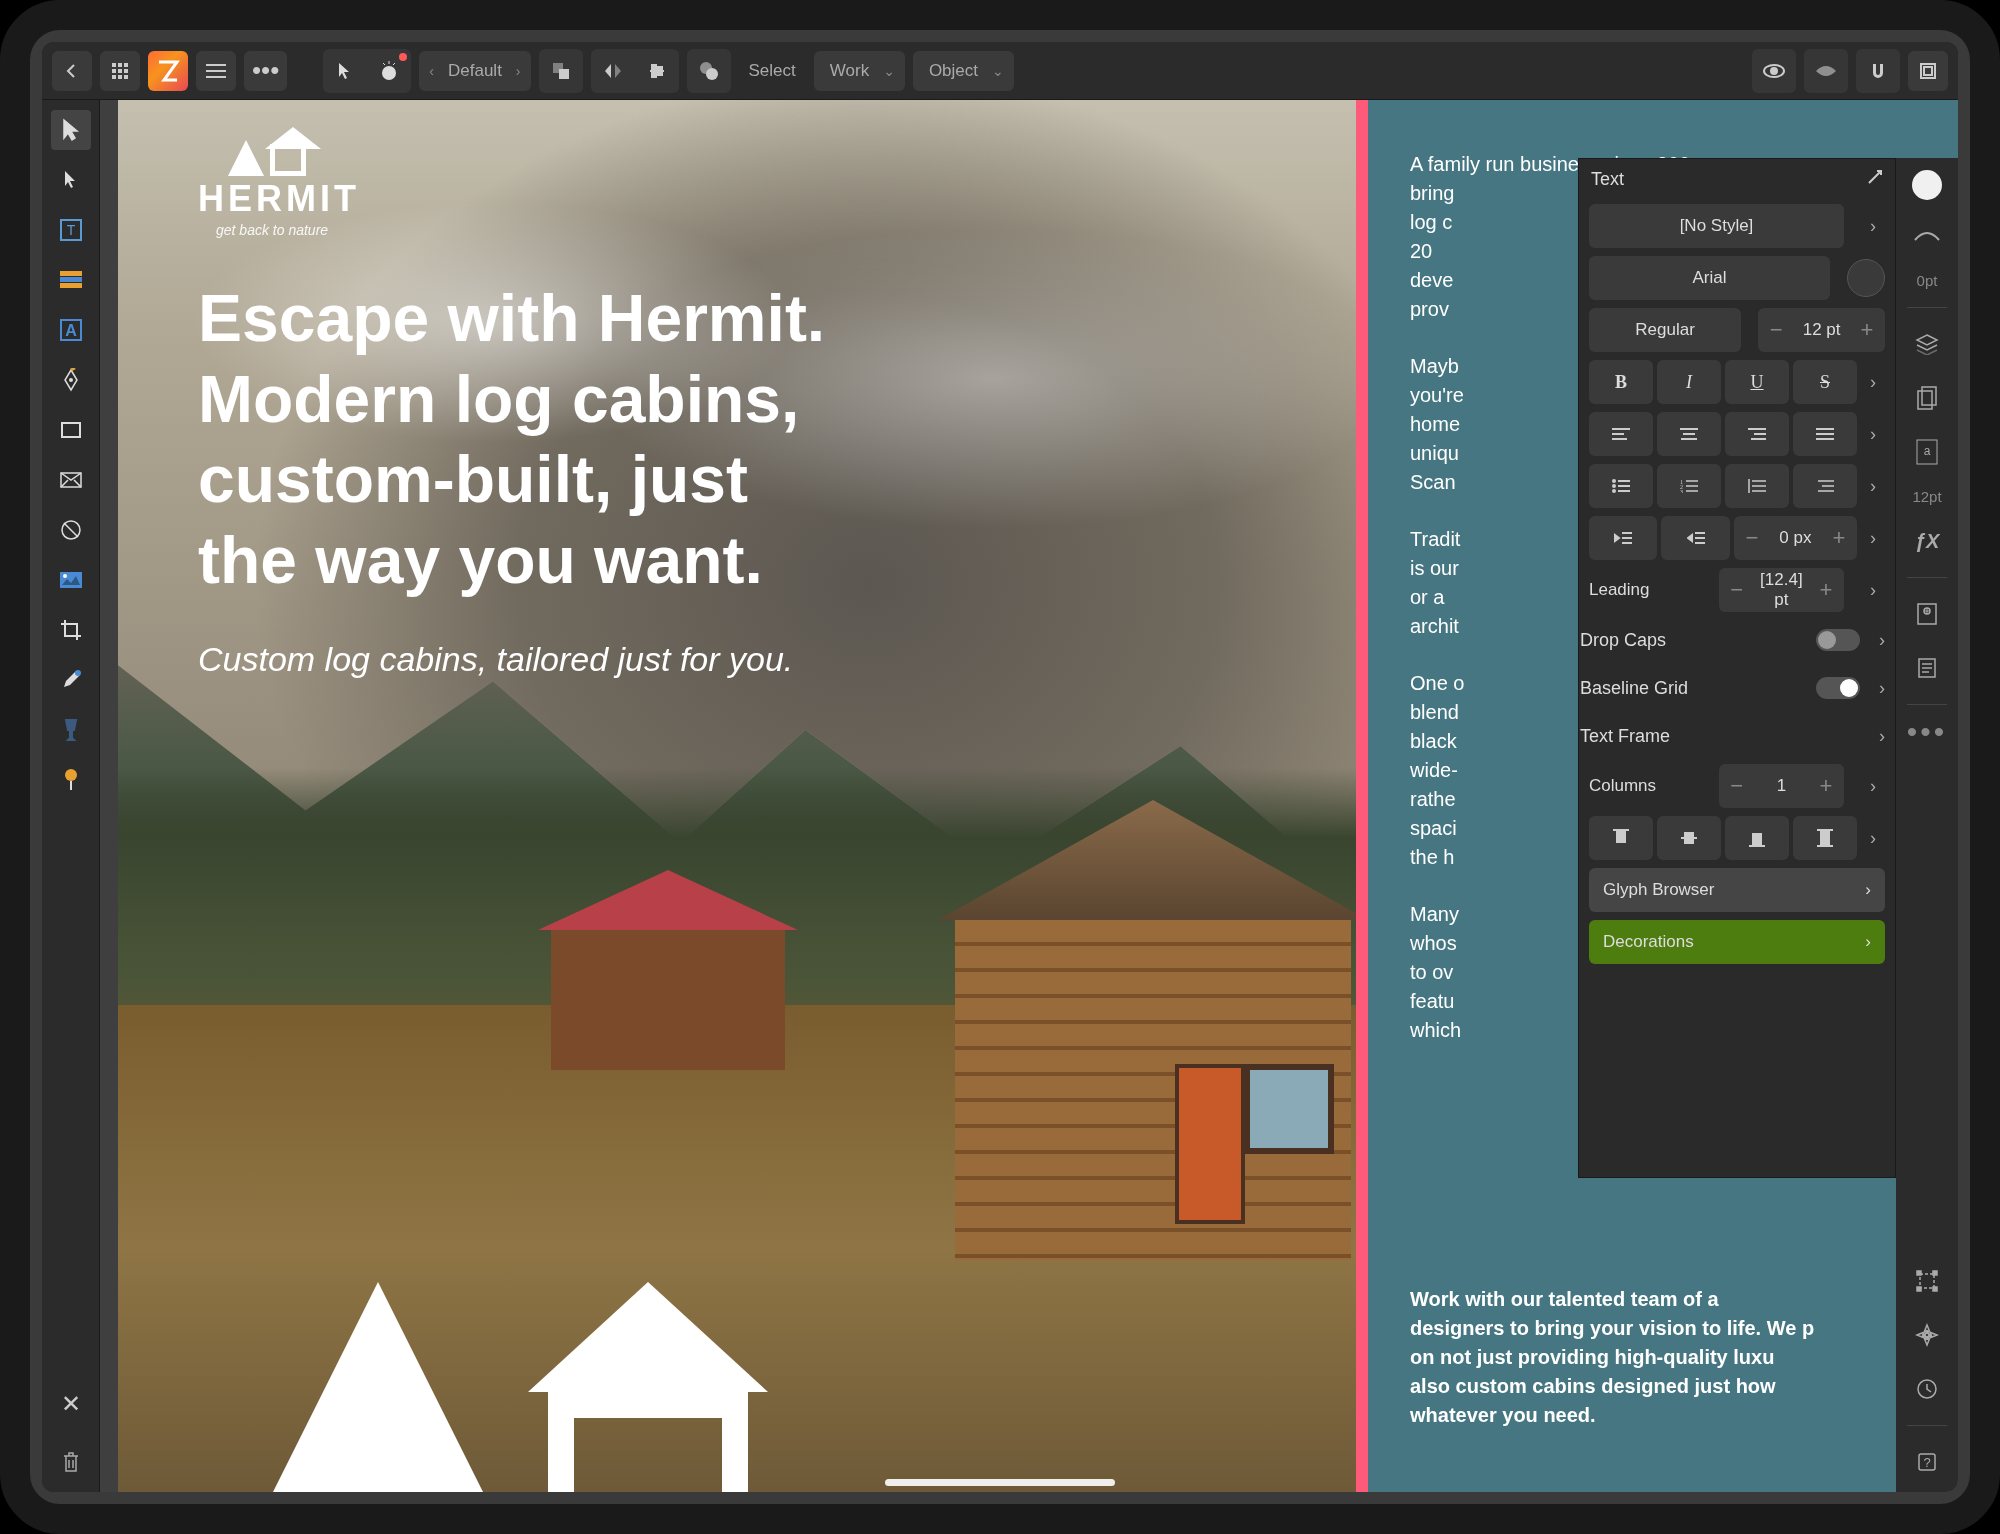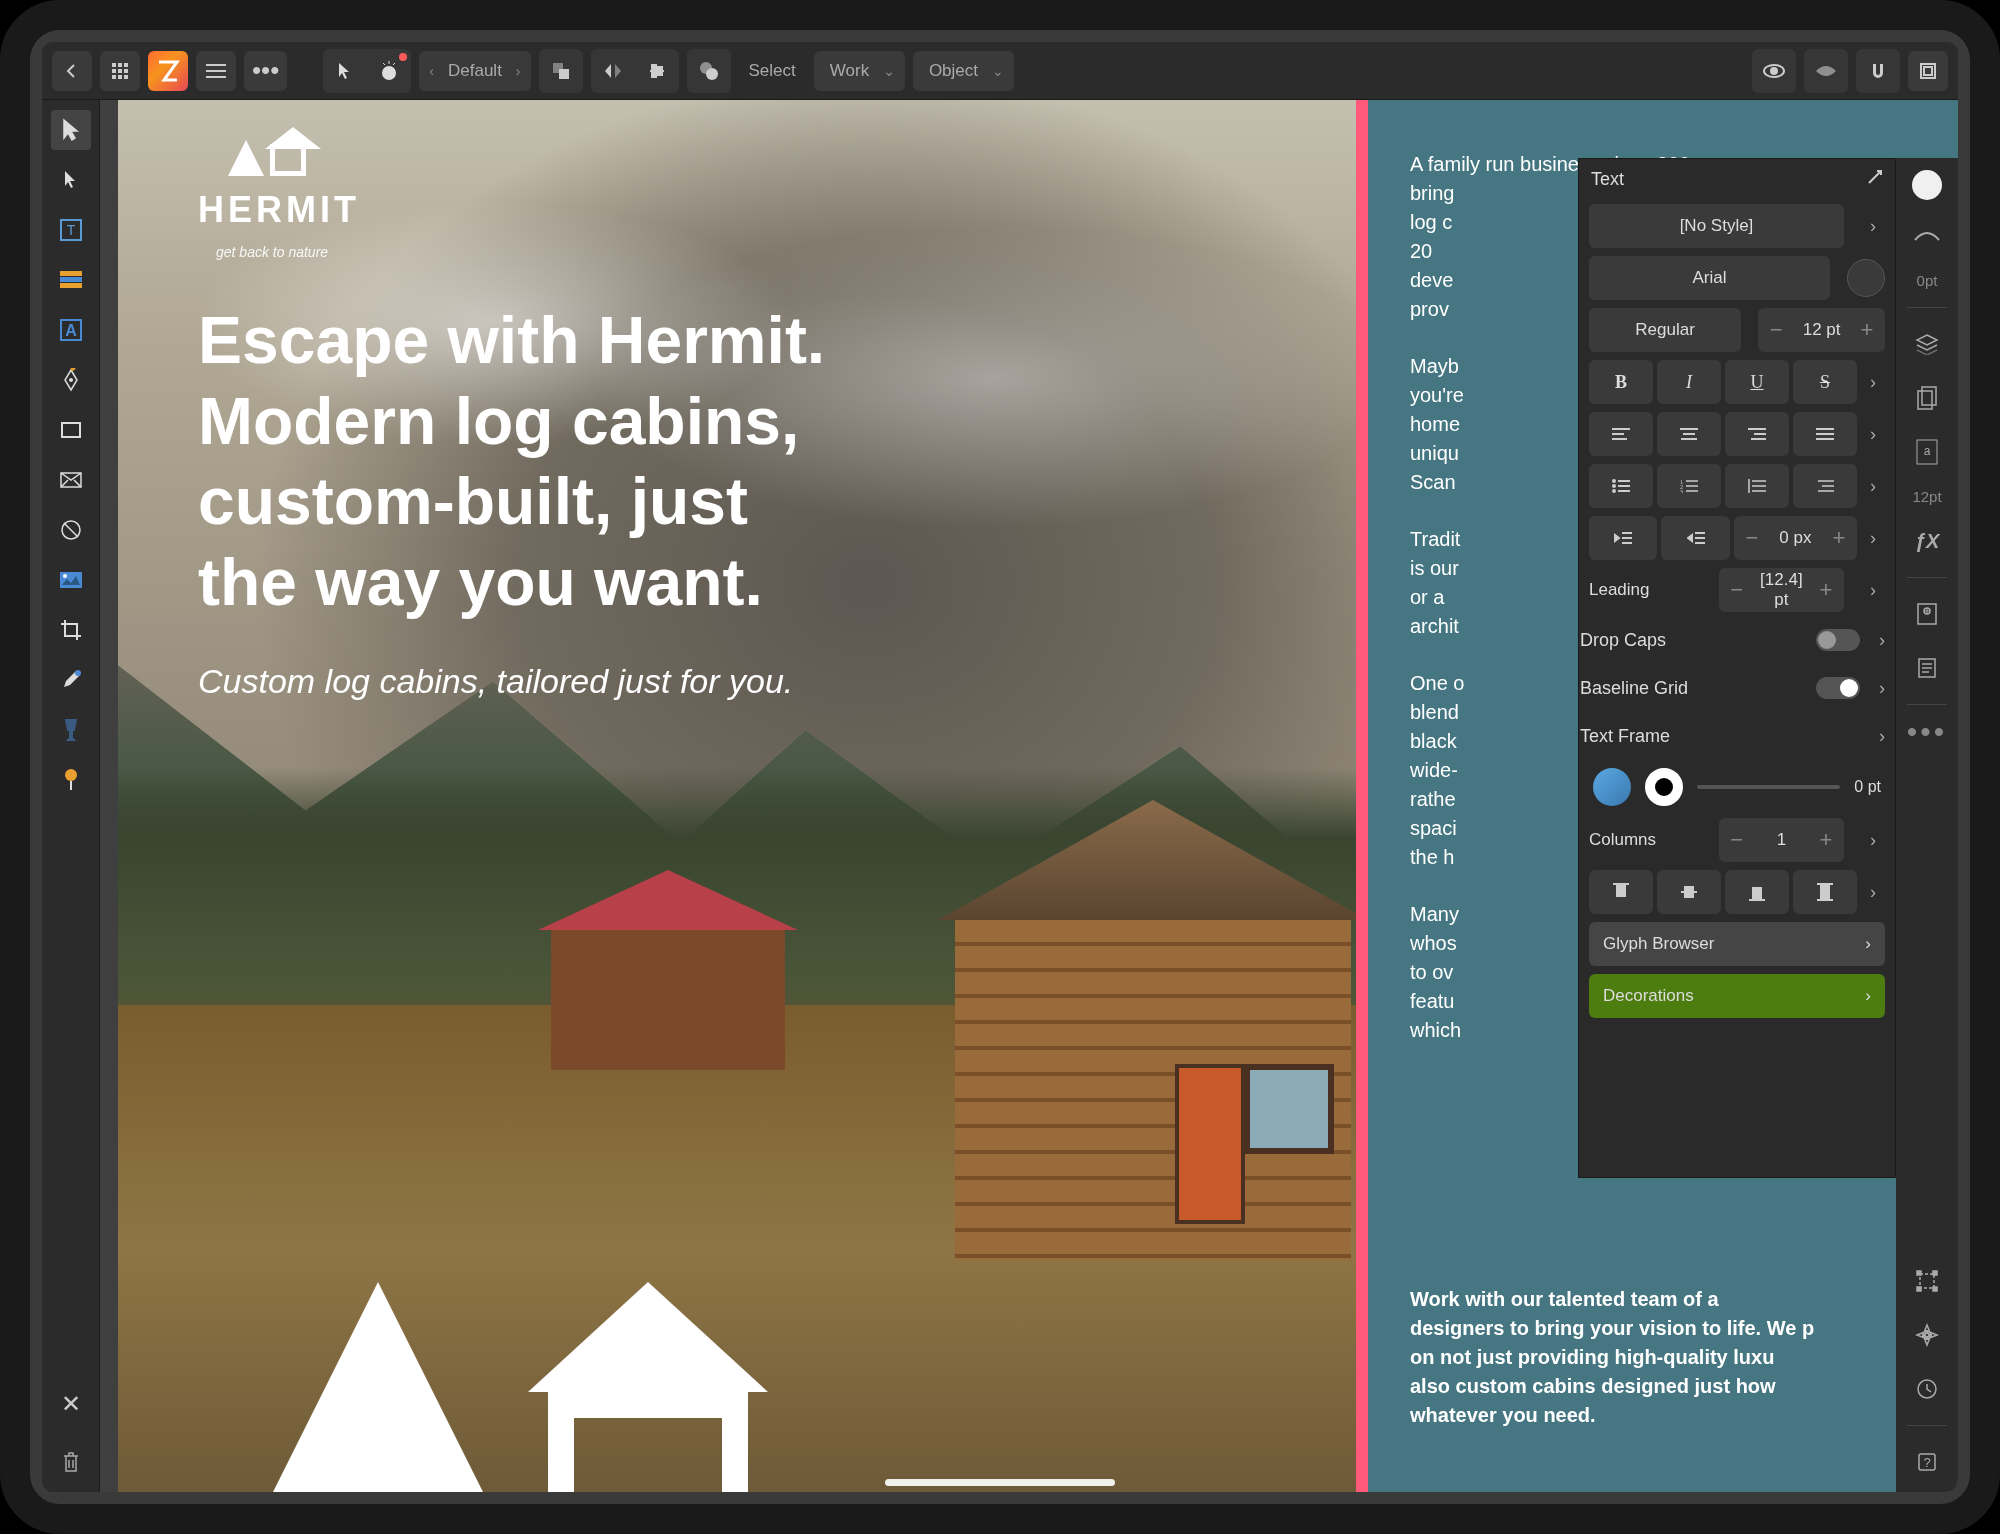--- a/index.html
+++ b/index.html
@@ -123,21 +123,21 @@
 .cabin2 .door { position:absolute; left:55%; top:55%; width:70px; height:160px; background:#c85a2a; border:4px solid #4a3020;}
 .cabin2 .window { position:absolute; right:8%; top:55%; width:90px; height:90px; background:#8aaab8; border:6px solid #4a3020;}
 .pink-stripe {
   position:absolute; right:0; top:0; width:12px; height:100%;
   background:#ff5a7a;
 }
 .hero-text {
   position:absolute; left:80px; top:40px; color:#fff;
 }
 .logo {
-  display:flex; flex-direction:column; align-items:flex-start; gap:13px; margin-bottom:40px;
+  display:flex; flex-direction:column; align-items:flex-start; gap:2px; margin-bottom:40px;
 }
 .logo-mark { display:flex; gap:6px; padding-left:30px; }
 .logo-tree { width:0;height:0;border-left:18px solid transparent;border-right:18px solid transparent;border-bottom:36px solid #fff;}
 .logo-house { width:36px;height:32px;border:5px solid #fff; position:relative; margin-top:4px;}
 .logo-house:before { content:""; position:absolute; left:-10px; top:-22px; width:0;height:0;border-left:28px solid transparent;border-right:28px solid transparent;border-bottom:22px solid #fff;}
 .logo-name { font-weight:800; font-size:36px; letter-spacing:4px; color:#fff;}
 .logo-tag { font-size:14px; font-style:italic; color:#fff; opacity:0.9; padding-left:18px;}
 .headline { font-size:66px; font-weight:800; line-height:1.22; color:#fff; max-width:900px; margin-top:30px;}
 .subhead { font-size:34px; font-style:italic; font-weight:400; margin-top:40px; color:#fff; }
 .big-logo {
@@ -675,26 +675,20 @@
         <div class="toggle on">
                 <div class="knob"></div>
               </div>
         <span class="chev">›</span>
       </div>
     </div>
     <div class="panel-label-row">
       <span>Text Frame</span>
       <span class="chev">›</span>
     </div>
-    <div class="circles-row">
-      <div class="circle filled"></div>
-      <div class="circle ring"></div>
-      <div class="slider-bar"></div>
-      <span style="font-size:16px;">0 pt</span>
-    </div>
     <div class="panel-row">
       <div style="flex:0.9;font-size:17px;">Columns</div>
       <div class="stepper">
         <div class="pm">−</div>
         <div class="val">1</div>
         <div class="pm">+</div>
       </div>
       <div class="chev">›</div>
     </div>
     <div class="fmt-row">

